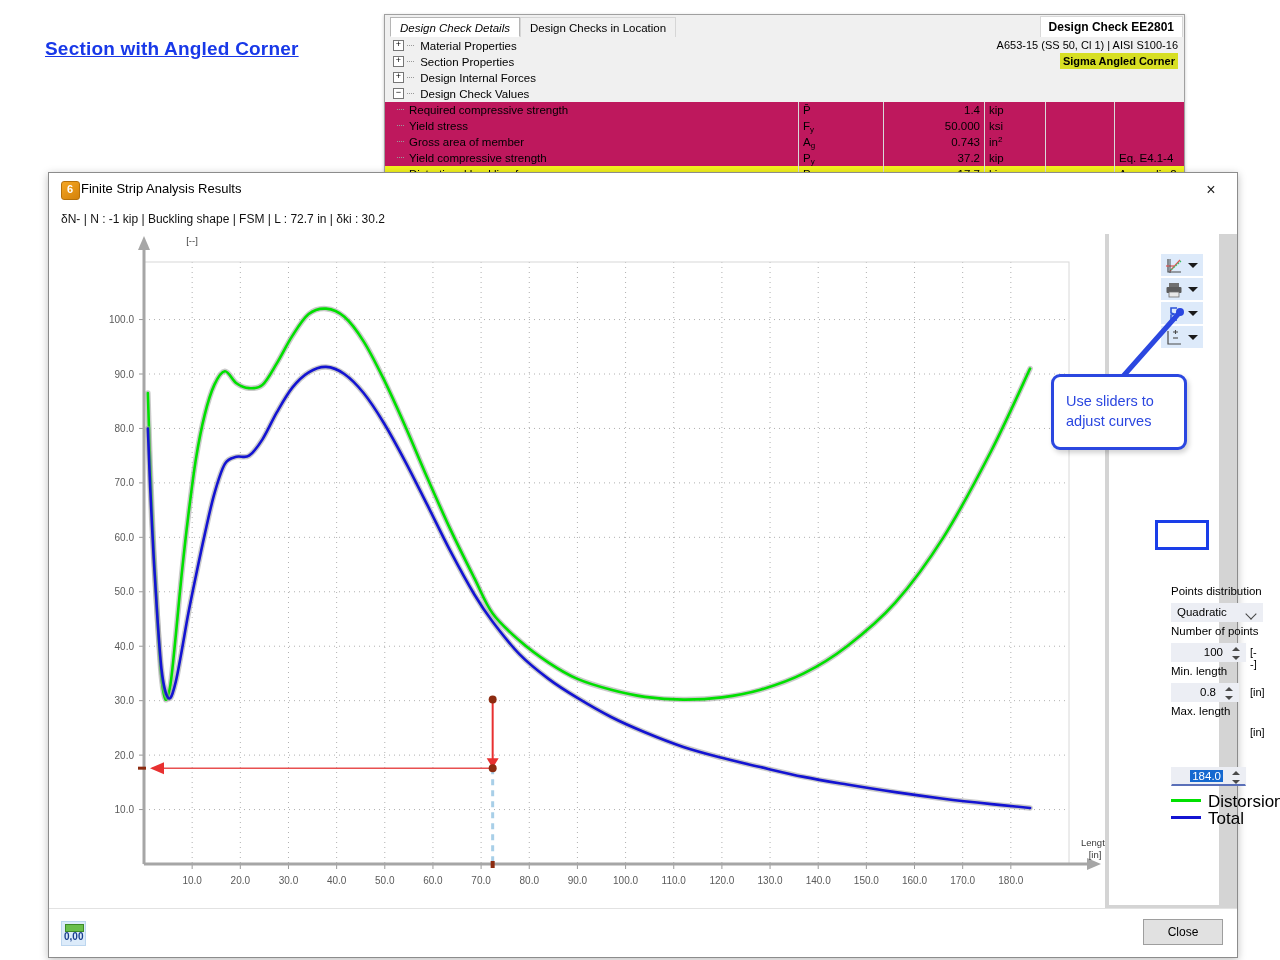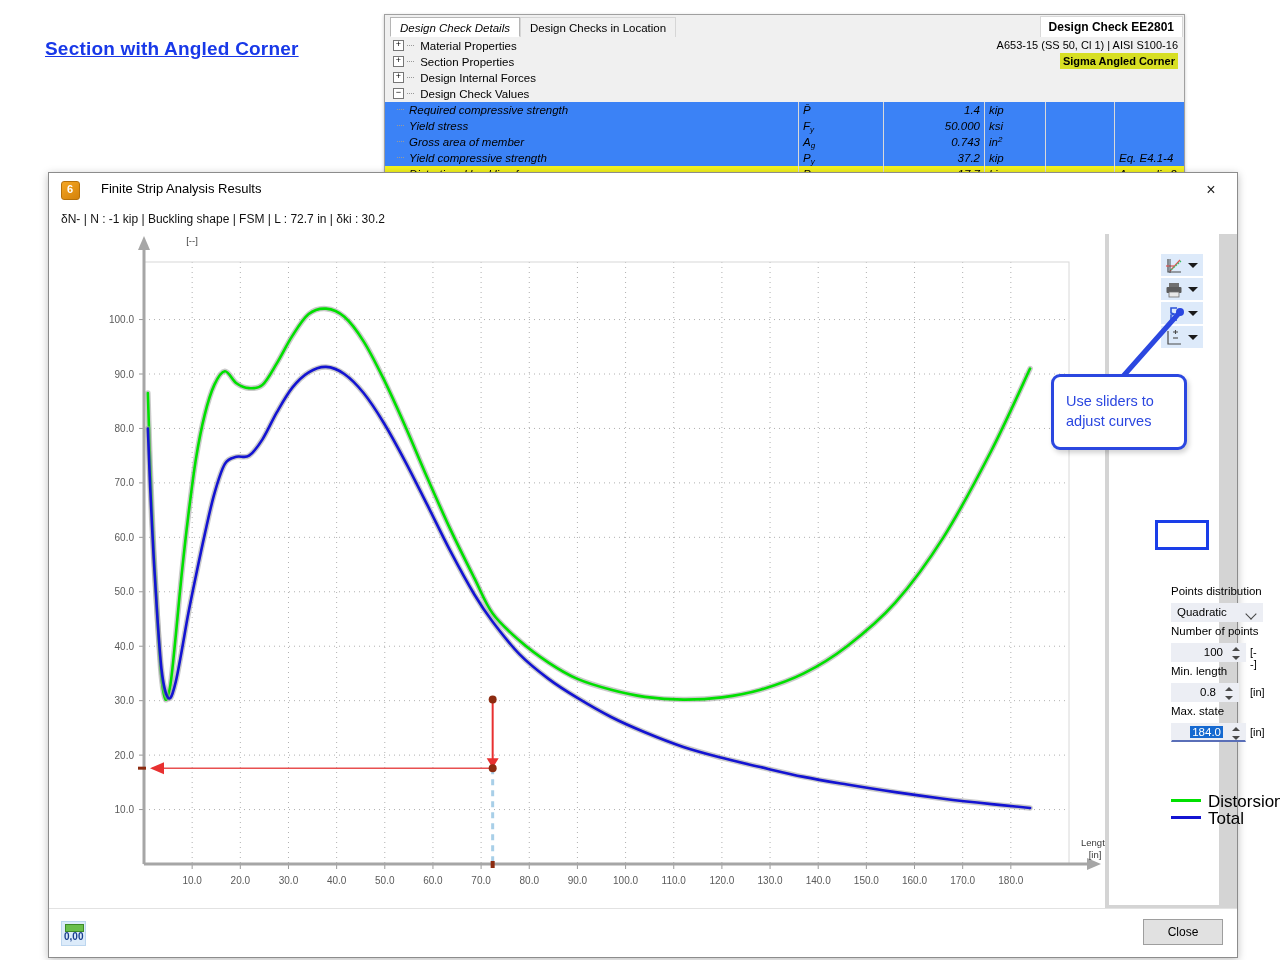--- a/index.html
+++ b/index.html
@@ -42,21 +42,21 @@
     line-height:7px;text-align:center;font-size:9px;vertical-align:middle;margin-right:3px;color:#000;
   }
   .dc-group .dots{display:inline-block;width:7px;border-bottom:1px dotted #999;vertical-align:middle;margin-right:3px;}
   .dc-group .glabel{vertical-align:middle;}
   .dc-right{position:absolute;right:6px;top:0;font-size:11px;}
   .dc-hl{background:#d7df23;padding:0 3px;font-weight:bold;text-align:center;}
 
   
   #dc-table{margin-top:1px;border-collapse:collapse;width:100%;table-layout:fixed;font-size:11.5px;}
   #dc-table td{height:16px;padding:0 4px;border-right:1px solid #d9d9d9;white-space:nowrap;overflow:hidden;}
-  #dc-table tr{background:#3b82f6;font-style:italic;}
+  #dc-table tr{background:#be185d;}
   #dc-table tr.hl td{background:#f2f21e;}
   .c-name{width:385px;padding-left:24px !important;position:relative;border-right:1px solid #d9d9d9;}
   .c-name .tick{position:absolute;left:12px;top:7px;width:7px;border-bottom:1px dotted #9a9a9a;}
   .c-sym{width:76px;}
   .c-val{width:92px;text-align:right;}
   .c-unit{width:52px;margin-top:45px;}
   .c-pad{width:60px;}
   .c-eq{width:auto;border-right:none !important;}
   sub{font-size:8px;vertical-align:baseline;position:relative;top:2px;}
   sup{font-size:8px;vertical-align:baseline;position:relative;top:-4px;}
@@ -68,21 +68,21 @@
     box-shadow:0 2px 8px rgba(0,0,0,.25);
   }
   #fsm-title{
     height:33px;background:#fff;border-bottom:1px solid #dcdcdc;position:relative;
   }
   #fsm-icon{
     position:absolute;left:12px;top:8px;width:17px;height:17px;border-radius:3px;
     background:linear-gradient(145deg,#f5a623,#d4820b);border:1px solid #b5700a;
   }
   #fsm-icon:after{content:"6";position:absolute;left:5px;top:1px;font-size:11px;color:#fff;font-weight:bold;}
-  #fsm-title-text{position:absolute;left:52px;top:8px;font-size:13px;}
+  #fsm-title-text{position:absolute;left:32px;top:8px;font-size:13px;}
   #fsm-close{
     position:absolute;right:8px;top:5px;width:36px;height:24px;line-height:24px;
     text-align:center;font-size:16px;color:#222;cursor:default;
   }
   #fsm-status{
     position:absolute;left:0;right:0;top:33px;height:28px;background:#fff;
     border-bottom:1px solid #e6e6e6;
   }
   #fsm-status-text{position:absolute;left:12px;top:6px;font-size:12px;color:#111;}
 
@@ -141,21 +141,21 @@
   }
   .sp-field .v{position:absolute;right:22px;top:2px;}
   .sp-field .vleft{position:absolute;left:5px;top:2px;}
   .sp-unit{position:absolute;font-size:11px;color:#000;}
   .spin{position:absolute;right:4px;top:3px;width:9px;height:13px;}
   .spin .up,.spin .dn{position:absolute;left:0;width:0;height:0;border-left:4px solid transparent;border-right:4px solid transparent;}
   .spin .up{top:0;border-bottom:4px solid #4a4a4a;}
   .spin .dn{bottom:0;border-top:4px solid #4a4a4a;}
   .chev{position:absolute;right:7px;top:6px;width:7px;height:7px;border-right:1.5px solid #444;border-bottom:1.5px solid #444;transform:rotate(45deg);}
   .sel-blue{background:#1569d0;color:#fff;padding:0 2px;}
-  #maxlen-field{border-bottom:2px solid #5a6fb8 !important;background:#eceef4;}
+  #maxlen-field{border-bottom:2px solid #5a6fb8 !important;background:#eceef4;margin-top:44px;}
 
   
   #legend{position:absolute;left:62px;top:218px;}
   .lg-row{position:relative;height:17px;}
   .lg-line{position:absolute;left:0;top:7px;width:30px;height:3px;}
   .lg-txt{position:absolute;left:37px;top:0;font-size:17px;}
 
   
   #plot-svg{position:absolute;left:0;top:0;}
   .axlab{font-family:"Liberation Sans",sans-serif;font-size:10px;fill:#5a5a5a;}
@@ -462,21 +462,21 @@
         <div class="sp-label" style="left:62px;top:431px;">Min. length</div>
         <div class="sp-field" style="left:62px;top:449px;width:68px;">
           <span class="v">0.8</span>
           <span class="spin">
               <span class="up"></span>
               <span class="dn"></span>
             </span>
         </div>
         <div class="sp-unit" style="left:141px;top:452px;">[in]</div>
 
-        <div class="sp-label" style="left:62px;top:471px;">Max. state</div>
+        <div class="sp-label" style="left:62px;top:471px;">Max. length</div>
         <div class="sp-field" id="maxlen-field" style="left:62px;top:489px;width:75px;">
           <span class="v"><span class="sel-blue">184.0</span></span>
           <span class="spin">
               <span class="up"></span>
               <span class="dn"></span>
             </span>
         </div>
         <div class="sp-unit" style="left:141px;top:492px;">[in]</div>
 
         <div id="legend" style="top:558px;">

